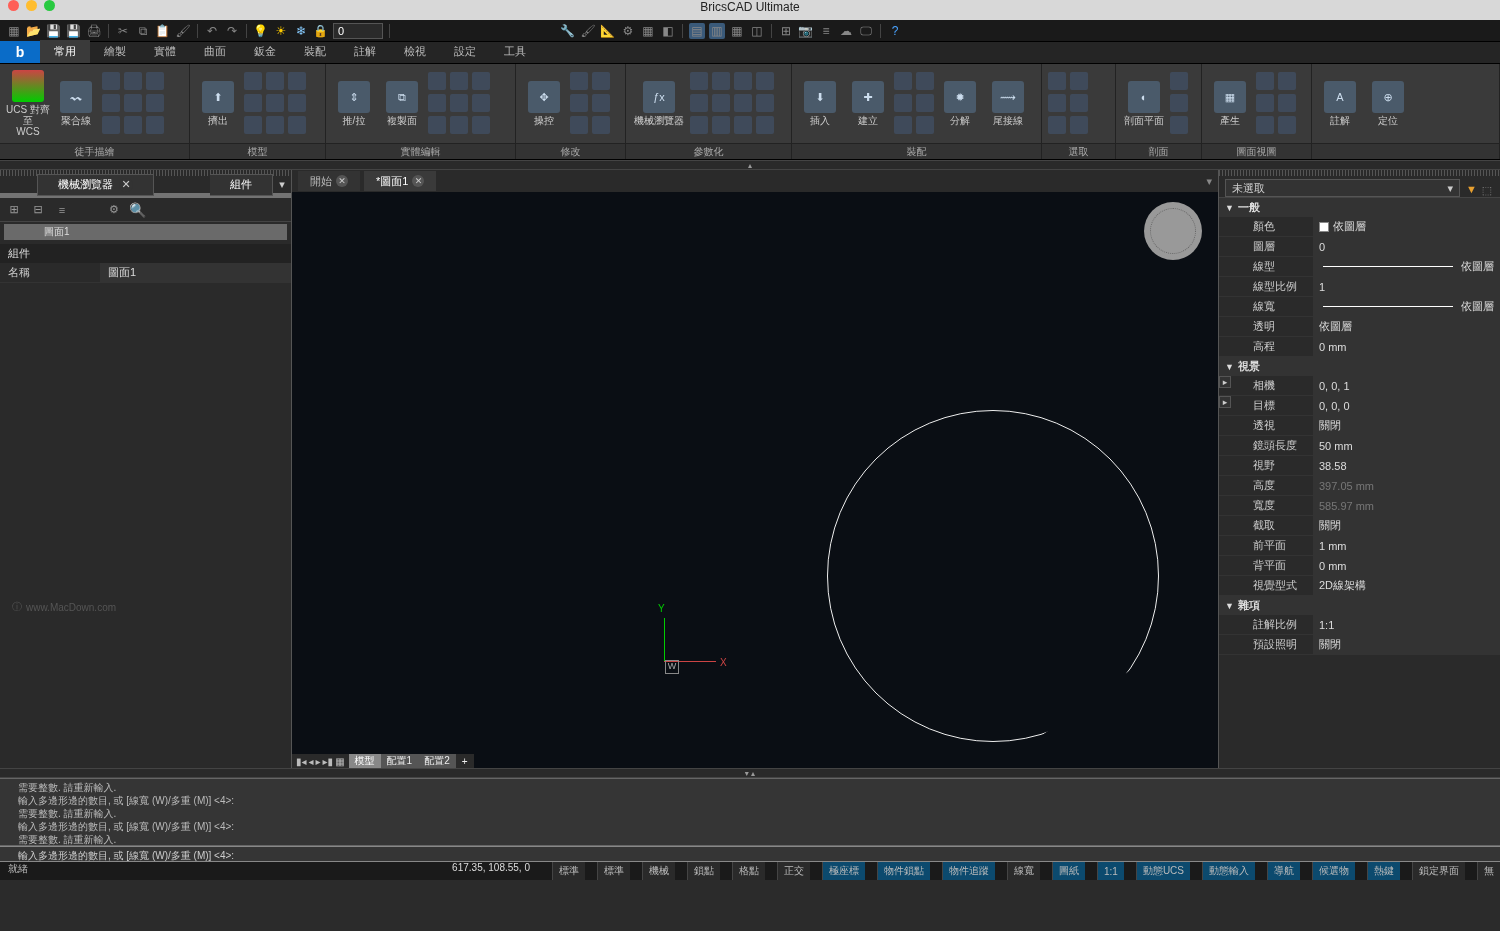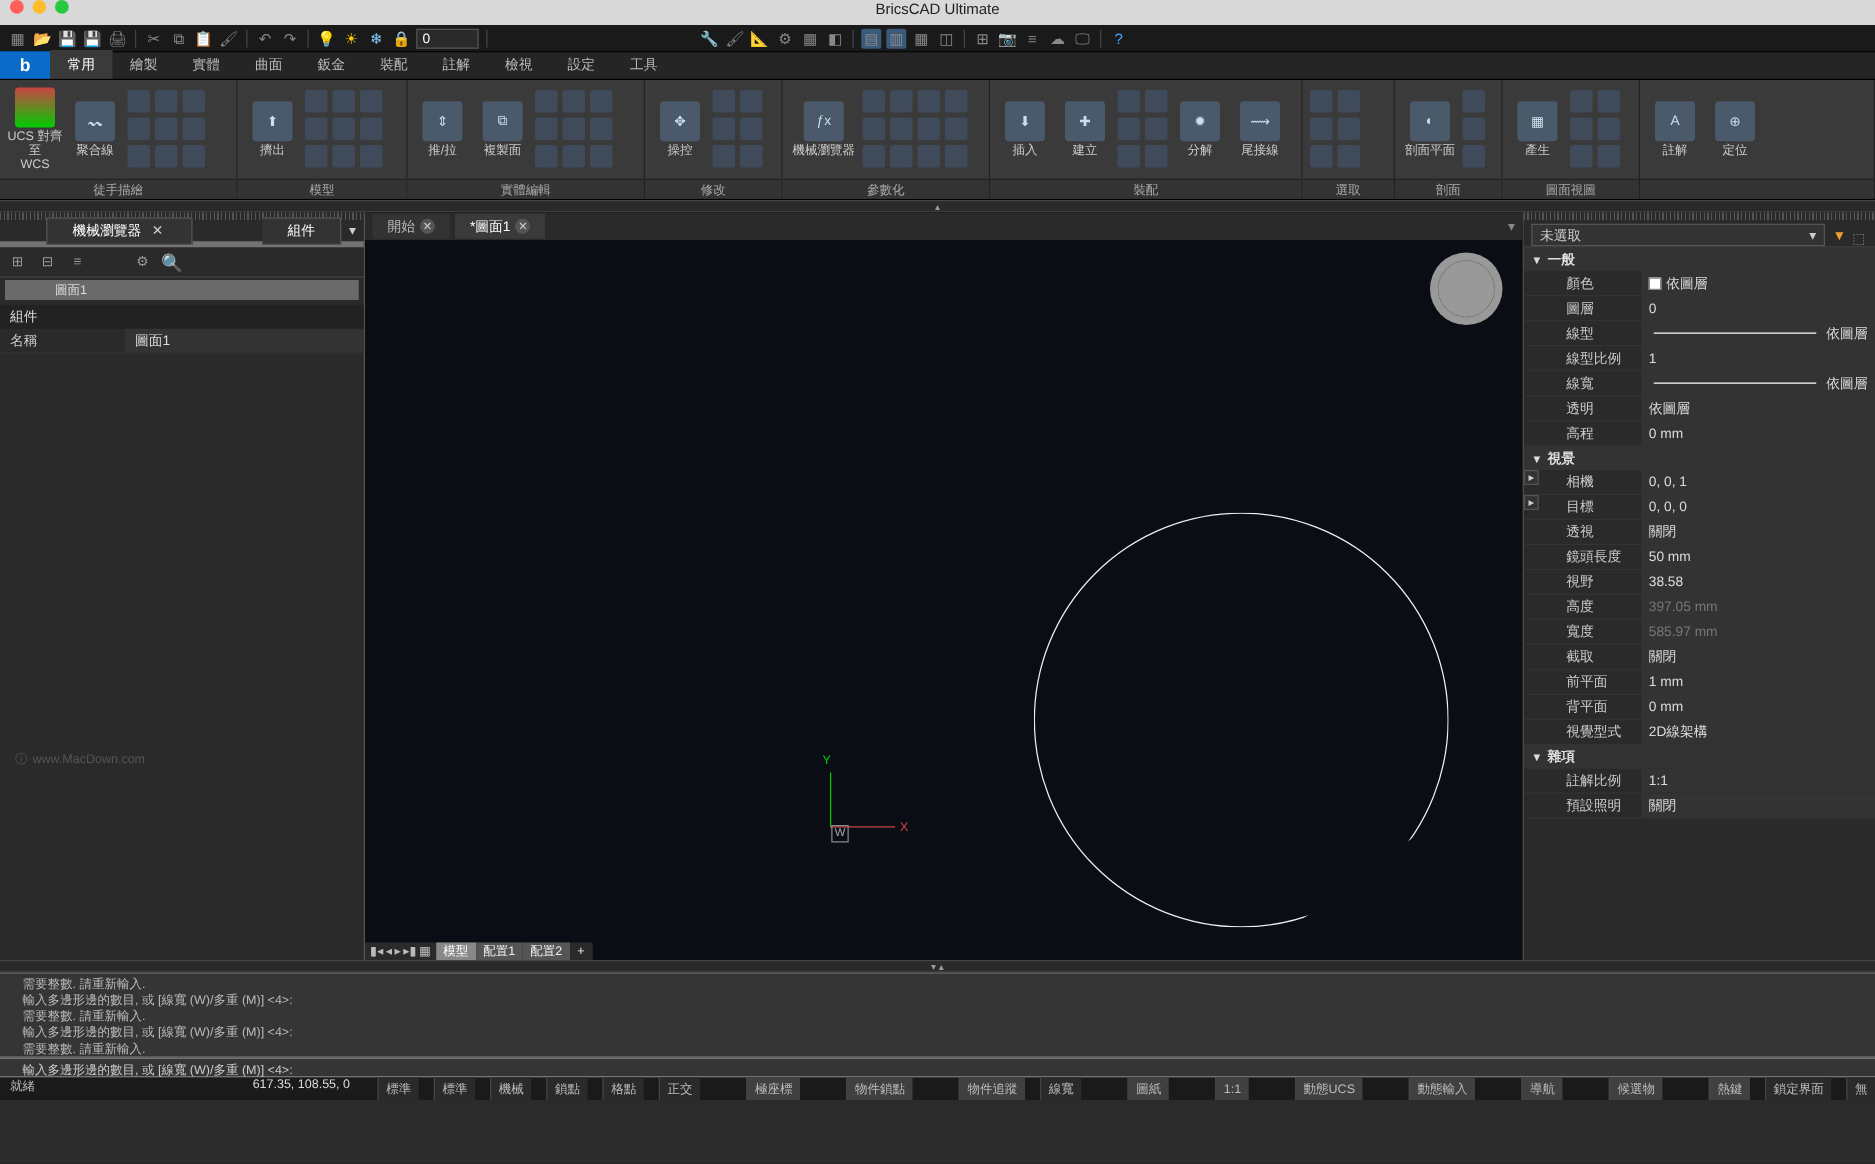--- a/index.html
+++ b/index.html
@@ -96,21 +96,21 @@
 
 
 .cmdlog { background:#353535; color:#bbb; font-size:10px; padding:2px 18px; line-height:13px; border-top:1px solid #666; border-bottom:1px solid #666; height:68px; }
 .cmdline { background:#353535; border-top:1px solid #888; border-bottom:1px solid #888; padding:2px 18px; font-size:10px; color:#ccc; height:16px; }
 
 
 .status { height:18px; background:#1a1a1a; display:flex; align-items:flex-start; font-size:10px; color:#bbb; }
 .status .sl { padding:0 8px; }
 .status .sr { margin-left:auto; display:flex;gap:12px; }
 .sbtn { padding:2px 6px; border-left:1px solid #444; height:18px; display:flex; align-items:center; background:#2a2a2a; }
-.sbtn.on { background:#404040;margin-left:25px; }
+.sbtn.on { background:#0c4a6e; }
 .coord { padding:0 10px; color:#ddd; }
 
 
 .chandle { height:10px; background:#2a2a2a; display:flex; align-items:center; justify-content:center; color:#999; font-size:8px; border-top:1px solid #444; border-bottom:1px solid #444; }
 </style>
 </head>
 <body>
 
 <div class="titlebar">
   <div class="traffic">

